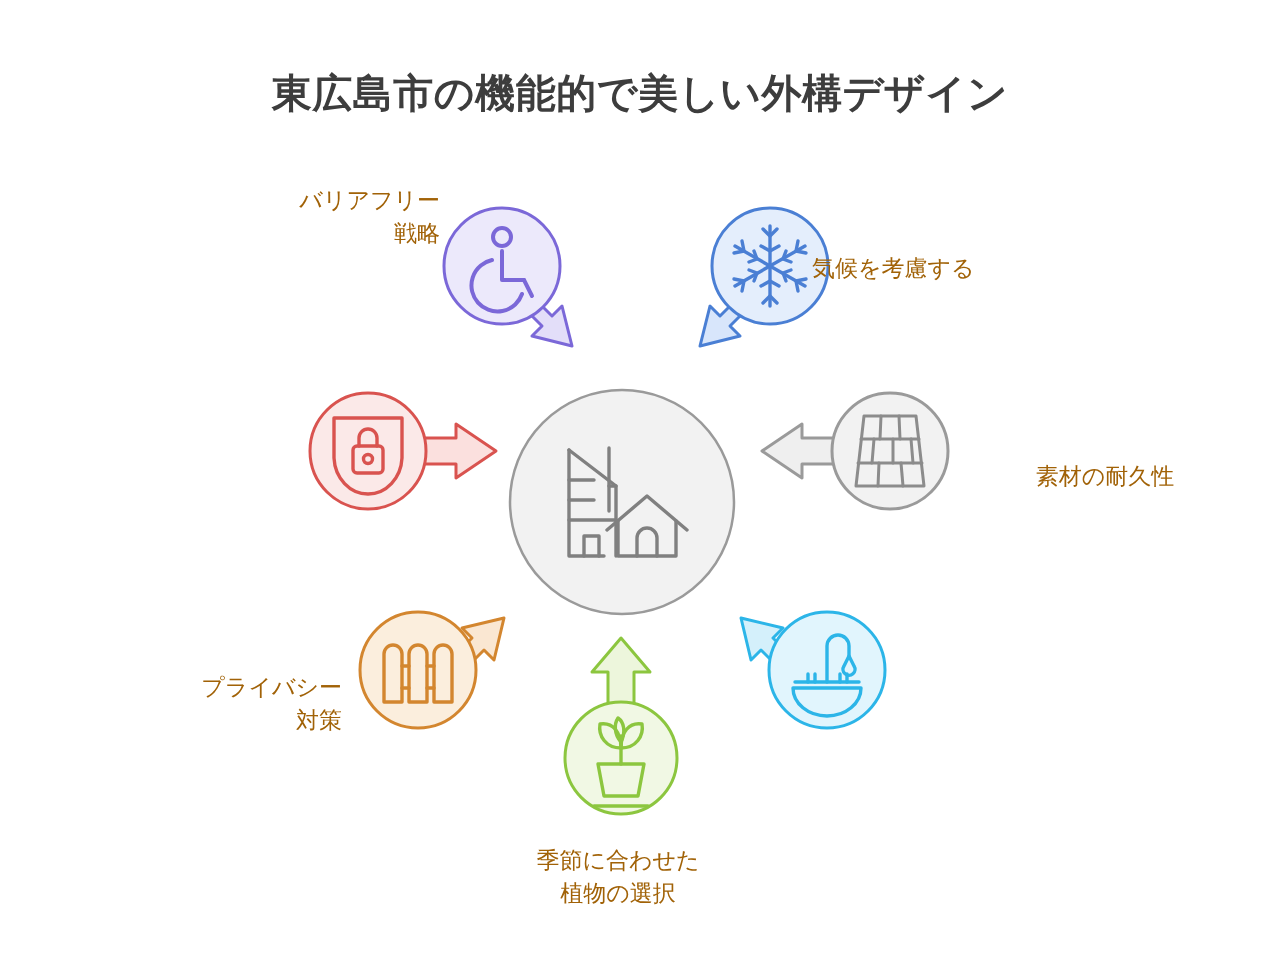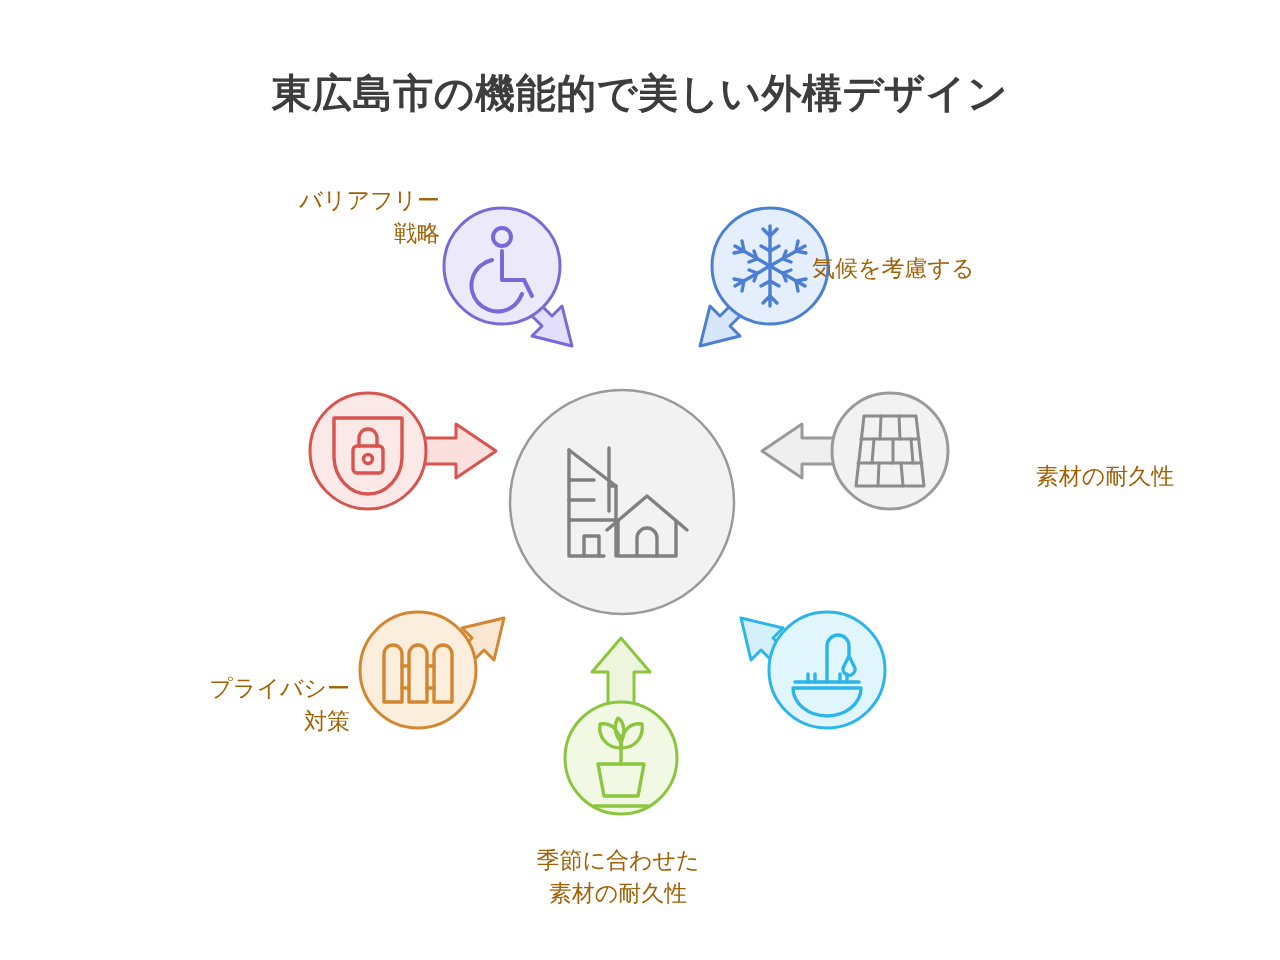--- a/index.html
+++ b/index.html
@@ -59,21 +59,21 @@
   #node-durability   { left: 752px; top: 386px; }
   #node-privacy      { left: 356px; top: 578px; }
   #node-drainage     { left: 714px; top: 578px; }
   #node-plants       { left: 556px; top: 636px; }
 
   
   #label-barrier-free { left: 190px;  top: 184px; width: 250px; }
   #label-climate      { left: 812px;  top: 222px; width: 300px; }
   #label-burglary     { left: 60px;   top: 414px; width: 235px; }
   #label-durability   { left: 955px;  top: 430px; width: 300px; text-align: center; }
-  #label-privacy      { left: 110px;  top: 672px; width: 240px; }
+  #label-privacy      { left: 102px;  top: 672px; width: 240px; font-family: Liberation Serif, serif; }
   #label-drainage     { left: 896px;  top: 672px; width: 250px; }
   #label-plants       { left: 448px;  top: 844px; width: 340px; }
 </style>
 </head>
 <body>
 
 <div id="diagram">
 
   <div id="page-title">東広島市の機能的で美しい外構デザイン</div>
 
@@ -229,15 +229,15 @@
         <path d="M65 128 L65 100"></path>
         <path d="M65 112 C50 112 42 100 44 88 C57 86 65 96 65 112 Z"></path>
         <path d="M65 112 C80 112 88 100 86 88 C73 86 65 96 65 112 Z"></path>
         <path d="M65 106 C58 98 58 88 62 82 C68 86 70 96 65 106 Z"></path>
         <path d="M42 128 L88 128 L82 160 L48 160 Z"></path>
         <path d="M38 170 L92 170"></path>
       </g>
     </svg>
   </div>
   <div class="label center-align" id="label-plants">季節に合わせた
-素材の耐久性</div>
+植物の選択</div>
 
 </div>
 
 </body></html>

